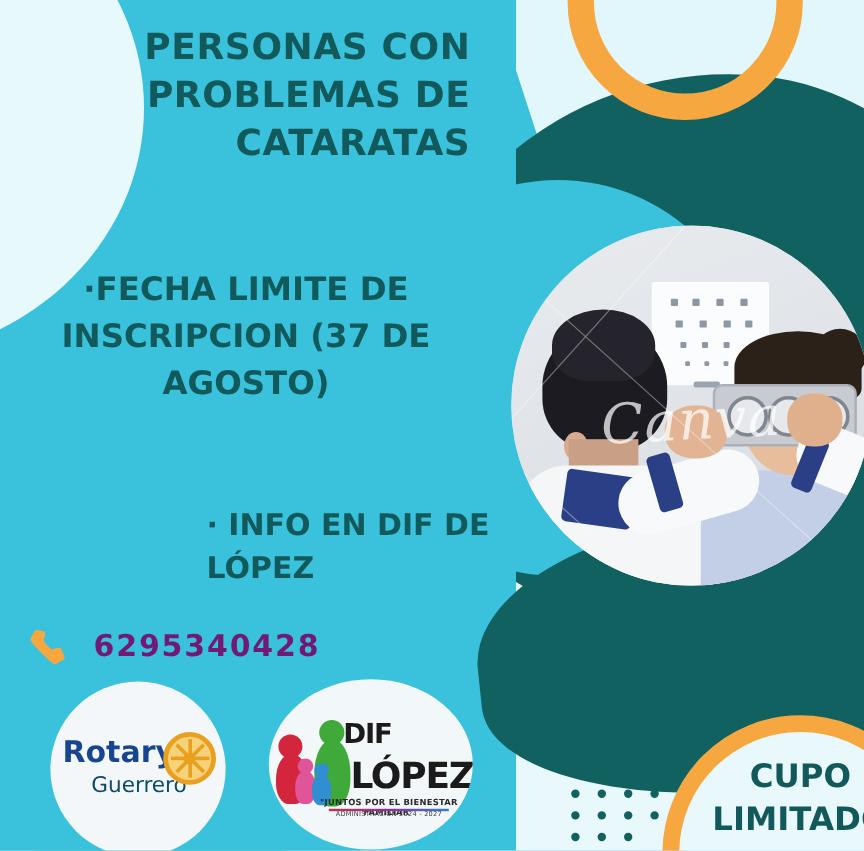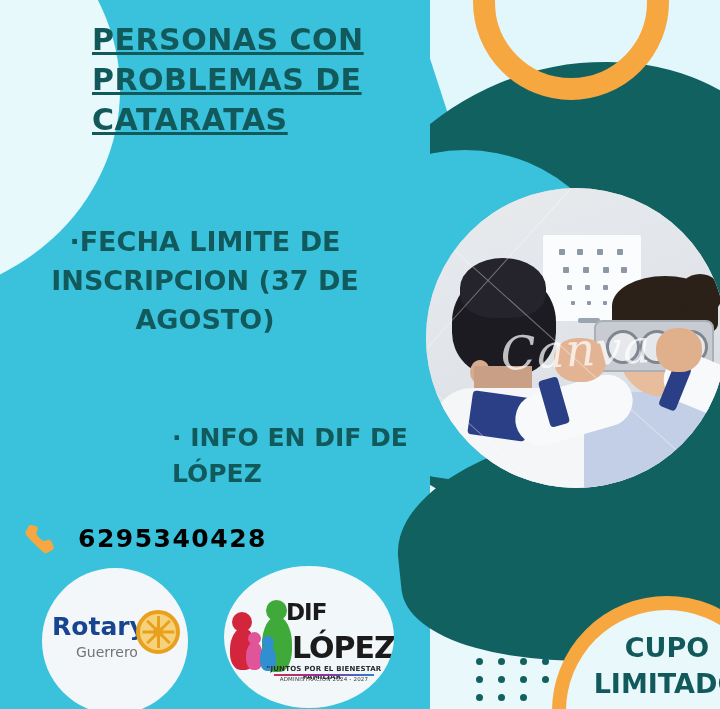--- a/index.html
+++ b/index.html
@@ -172,61 +172,60 @@
   .grid-lines{position:absolute;inset:0;opacity:.5;}
   .grid-lines i{position:absolute;background:rgba(255,255,255,.75);}
   .wm{
     position:absolute;left:50%;top:54%;transform:translate(-50%,-50%) rotate(-3deg);
     font-family:"DejaVu Serif",serif;font-style:italic;font-size:46px;
     color:rgba(255,255,255,.72);letter-spacing:1px;white-space:nowrap;
   }
 
   
   .headline{
-    position:absolute;left:92px;top:20px;width:330px;
-    text-align:left;color:#12595c;
+    position:absolute;left:62px;top:20px;width:330px;
+    text-align:right;color:#12595c;
     font-family:"DejaVu Sans",sans-serif;
     font-weight:bold;font-size:30px;line-height:1.34;
     letter-spacing:.5px;
-    text-decoration:underline;
   }
   .line-a{
     position:absolute;left:30px;top:222px;width:350px;
     text-align:center;color:#12595c;
     font-family:"DejaVu Sans",sans-serif;
     font-weight:bold;font-size:27px;line-height:1.45;
   }
   .line-b{
     position:absolute;left:172px;top:420px;width:270px;
     text-align:left;color:#12595c;
     font-family:"DejaVu Sans",sans-serif;
     font-weight:bold;font-size:25px;line-height:1.45;
   }
   .phone-row{position:absolute;left:20px;top:516px;width:260px;height:54px;}
   .phone-icon{position:absolute;left:0;top:4px;width:44px;height:44px;color:#f7a740;}
   .phone-num{
     position:absolute;left:58px;top:8px;
-    color:#000000;font-family:"DejaVu Sans",sans-serif;
+    color:#701a75;font-family:"DejaVu Sans",sans-serif;
     font-weight:bold;font-size:25px;letter-spacing:1.5px;
   }
 
   
   .rotary{
     position:absolute;left:42px;top:568px;width:146px;height:146px;
     background:#f4f7fa;border-radius:50%;
   }
   .rotary-text{
     position:absolute;left:10px;top:46px;width:92px;
     color:#17458f;font-family:"DejaVu Sans",sans-serif;
     font-weight:bold;font-size:25px;line-height:1;
   }
   .rotary-sub{
     position:absolute;left:34px;top:76px;
-    color:#737373;font-family:"DejaVu Sans",sans-serif;
-    font-size:14px;
+    color:#0c4a6e;font-family:"DejaVu Sans",sans-serif;
+    font-size:18px;
   }
   .rotary-wheel{
     position:absolute;left:94px;top:42px;width:44px;height:44px;
     border-radius:50%;border:4px solid #e8a01e;box-sizing:border-box;
     background:#f6d27a;
   }
   .rotary-wheel::after{
     content:"";position:absolute;left:50%;top:50%;width:10px;height:10px;
     margin:-5px 0 0 -5px;background:#e8a01e;border-radius:50%;
   }

